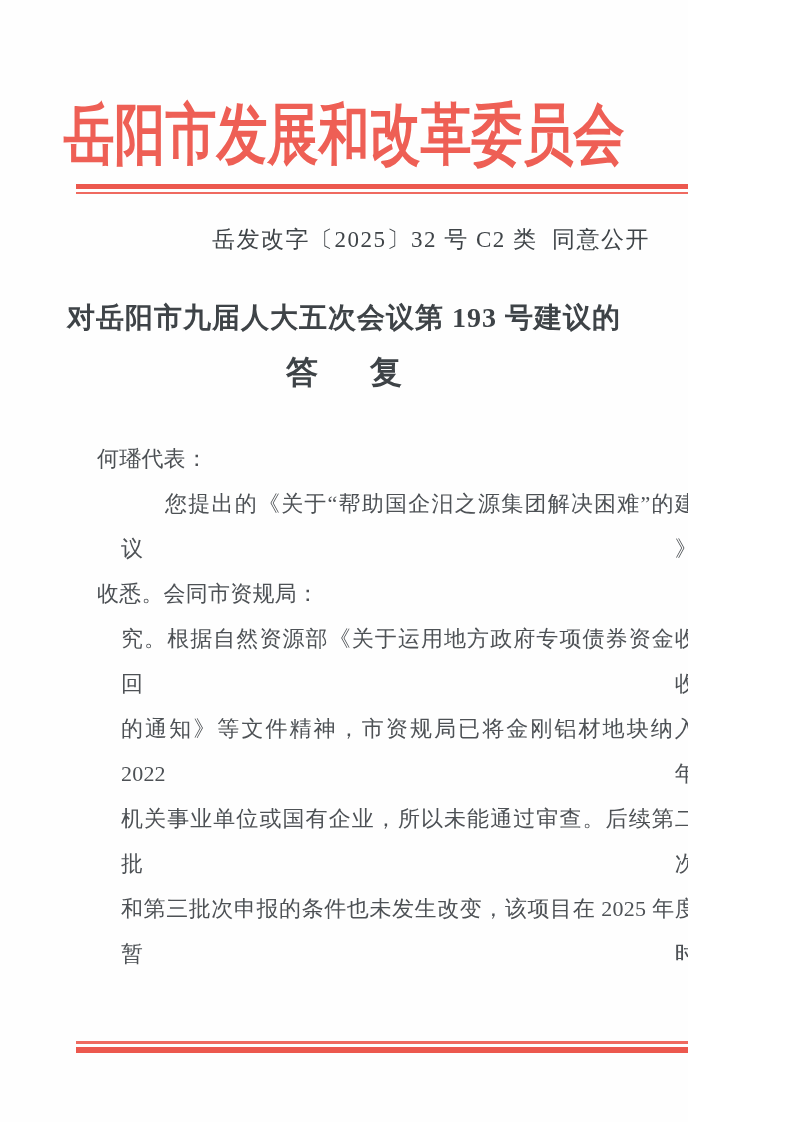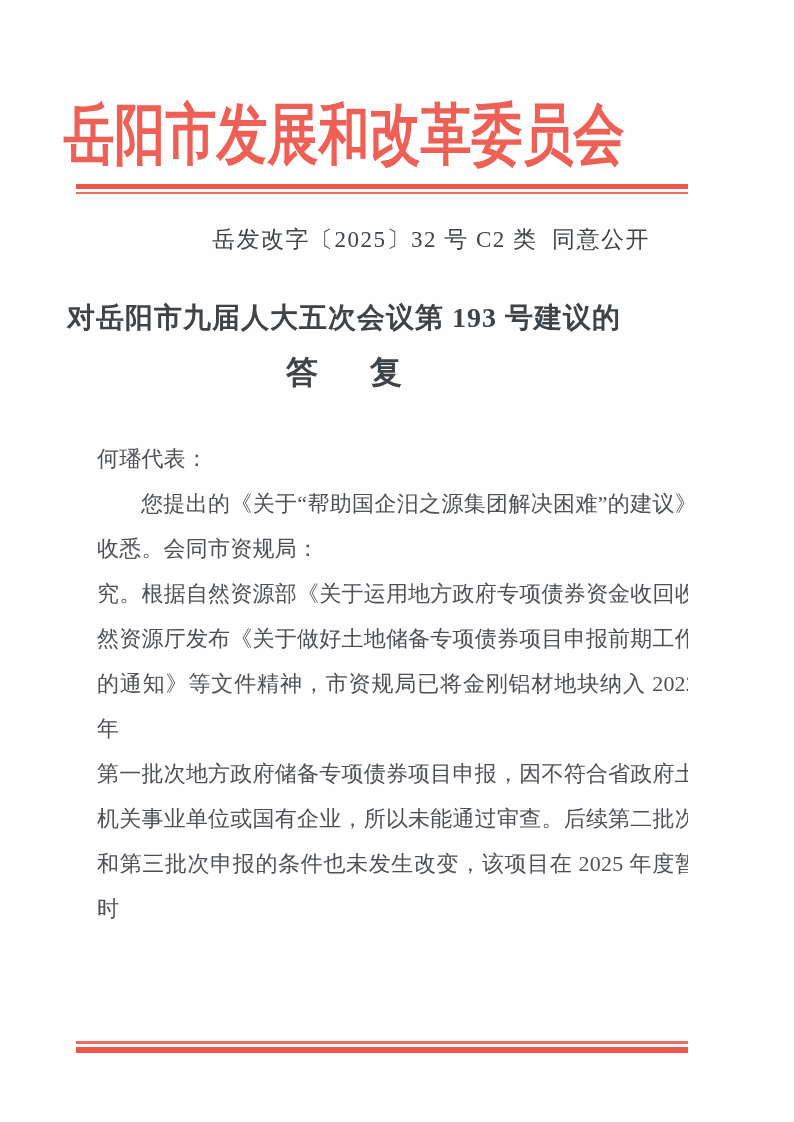--- a/index.html
+++ b/index.html
@@ -91,20 +91,21 @@
     line-height: 45px;
     color: #4d5155;
     letter-spacing: 0.2px;
   }
 
   .line { min-height: 45px; }
   .line--fill {
     text-align: justify;
     text-align-last: justify;
     text-justify: inter-ideograph;
+    margin-left: 24px;
   }
   .line--indent { text-indent: 44px; }
 </style>
 </head>
 <body>
 
 <div class="page">
 
   <div class="letterhead">岳阳市发展和改革委员会</div>
 
@@ -118,23 +119,21 @@
   <div class="doc-title-2">
     <span>答</span>
     <span>复</span>
   </div>
 
   <div class="letter-body">
     <div class="line">何璠代表：</div>
     <div class="line line--fill line--indent">您提出的《关于“帮助国企汨之源集团解决困难”的建议》</div>
     <div class="line">收悉。会同市资规局：</div>
     <div class="line line--fill">究。根据自然资源部《关于运用地方政府专项债券资金收回收</div>
-    <div class="line line--fill">然资源厅发布《关于做好土地储备专项债券项目申报前期工作</div>
     <div class="line line--fill">的通知》等文件精神，市资规局已将金刚铝材地块纳入 2022 年</div>
-    <div class="line line--fill">第一批次地方政府储备专项债券项目申报，因不符合省政府土</div>
     <div class="line line--fill">机关事业单位或国有企业，所以未能通过审查。后续第二批次</div>
     <div class="line line--fill">和第三批次申报的条件也未发生改变，该项目在 2025 年度暂时</div>
   </div>
 
   <div class="rule rule--footer-thin"></div>
   <div class="rule rule--footer-thick"></div>
 
 </div>
 
 </body></html>

